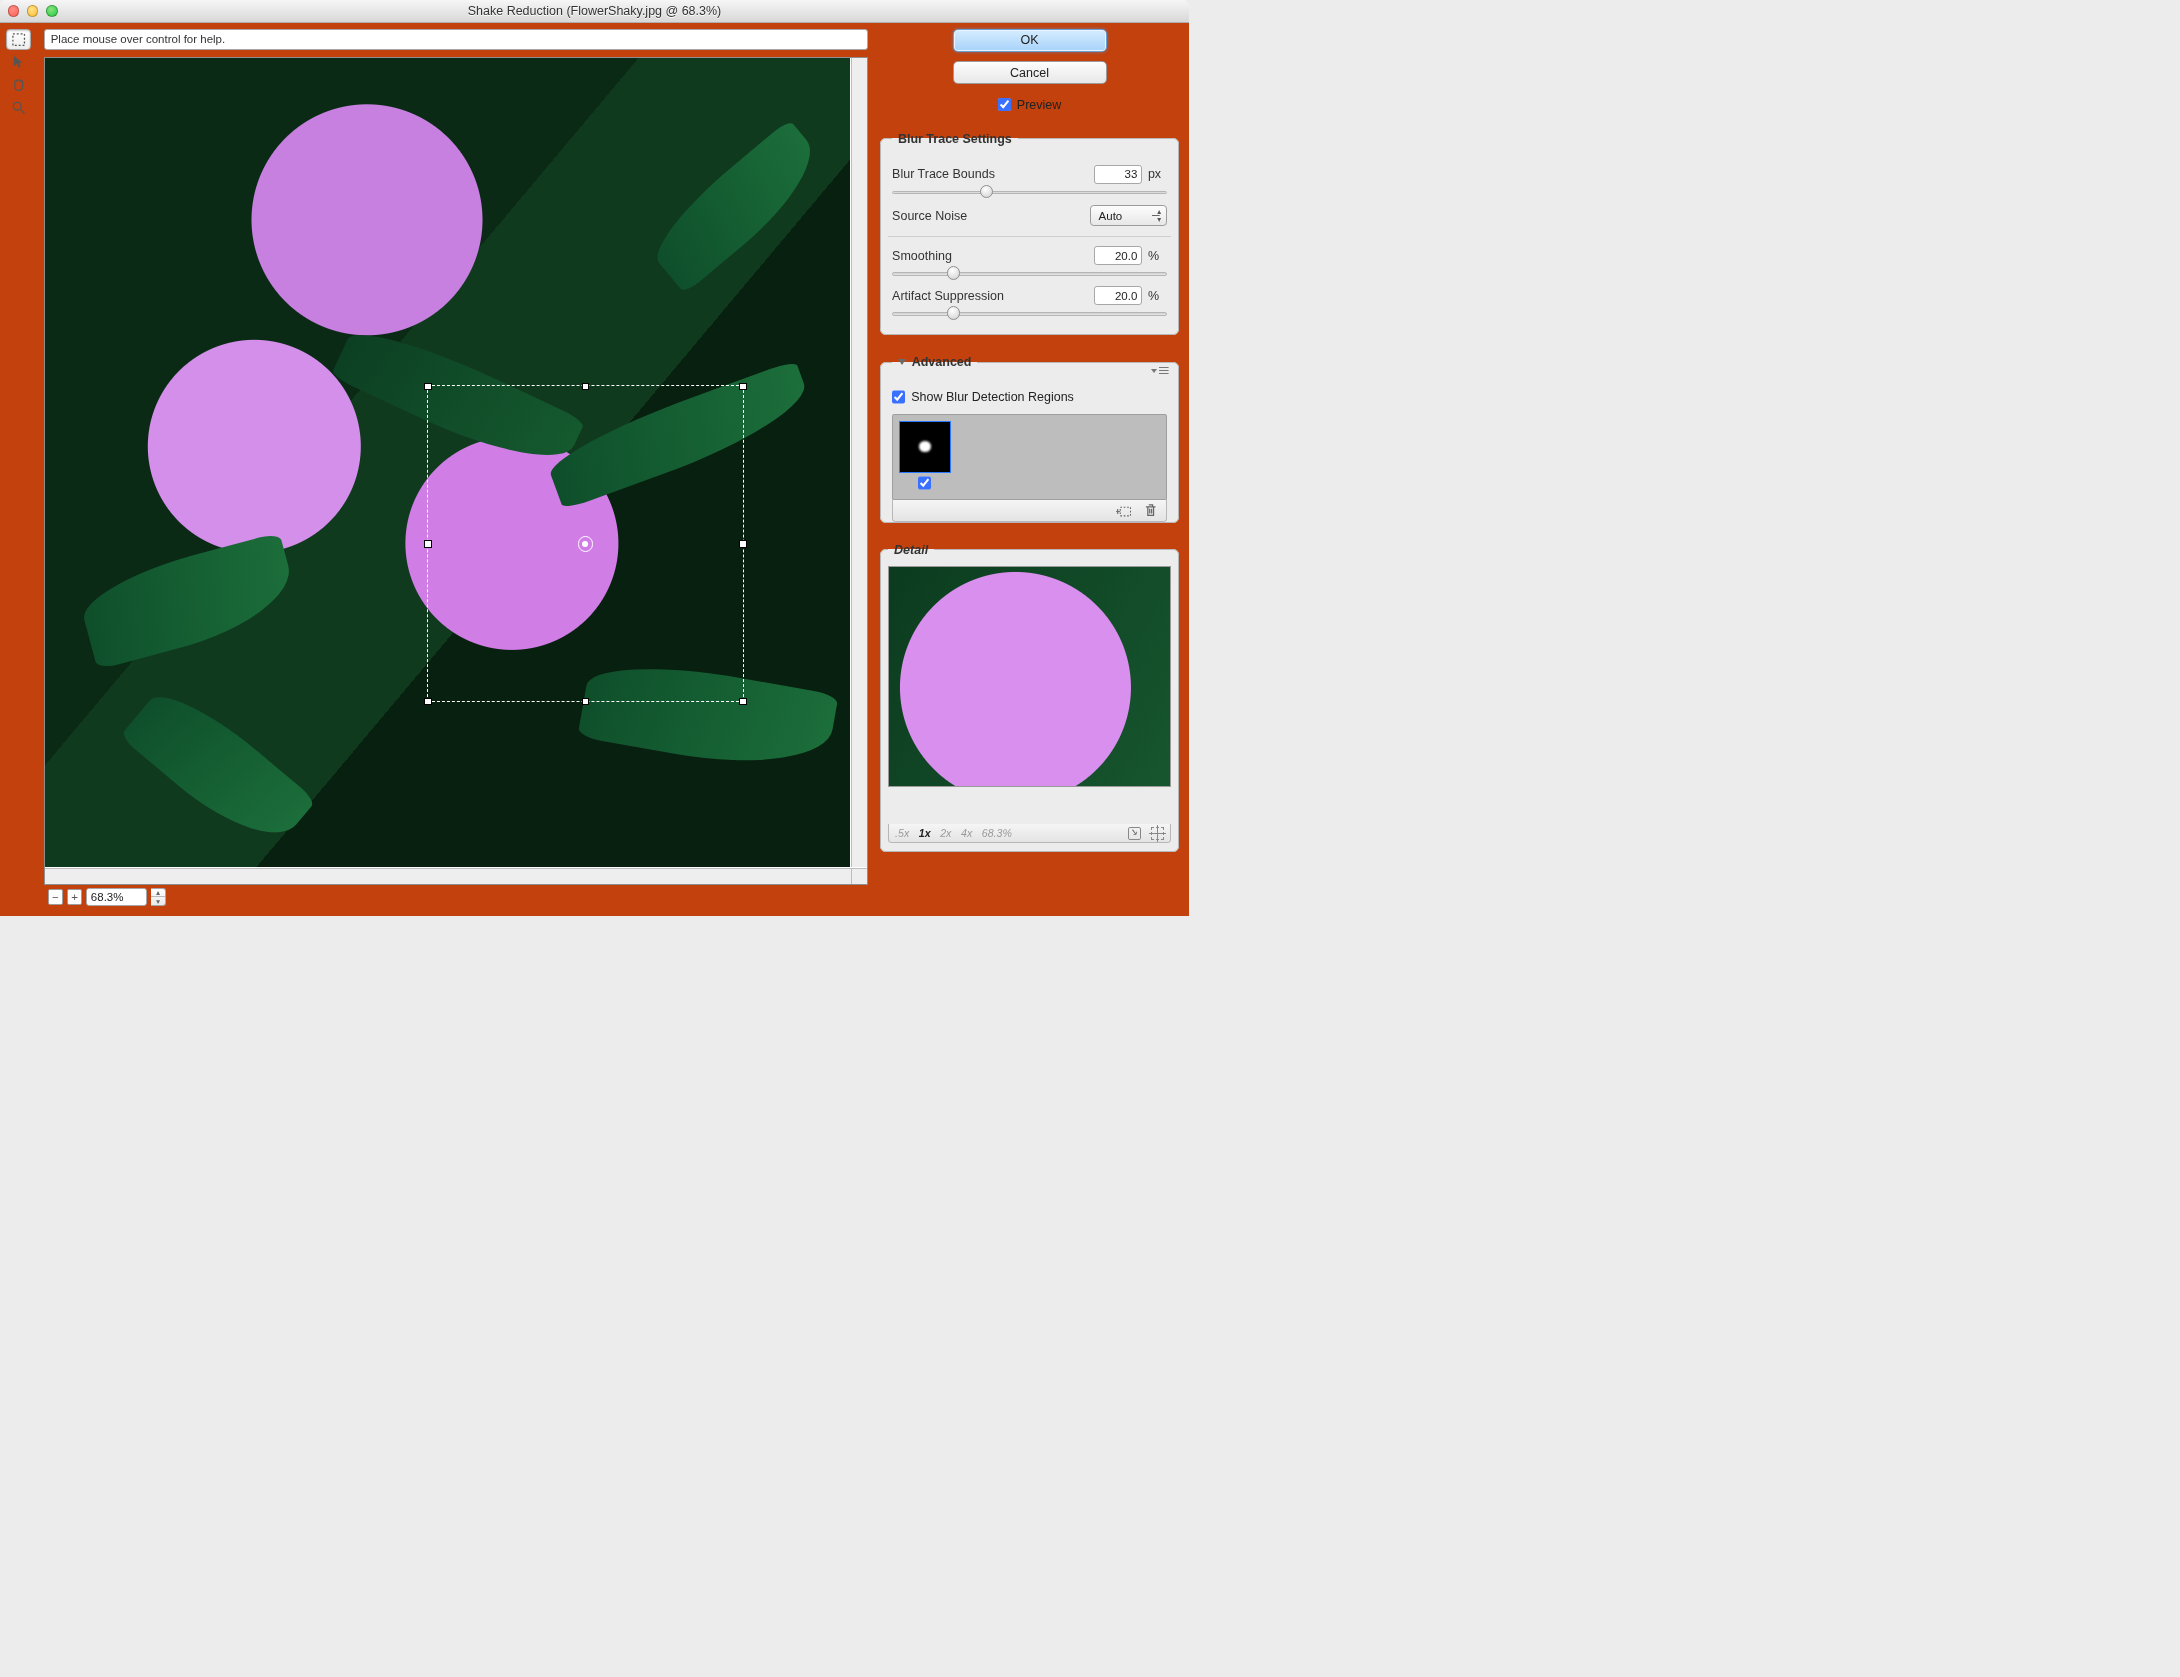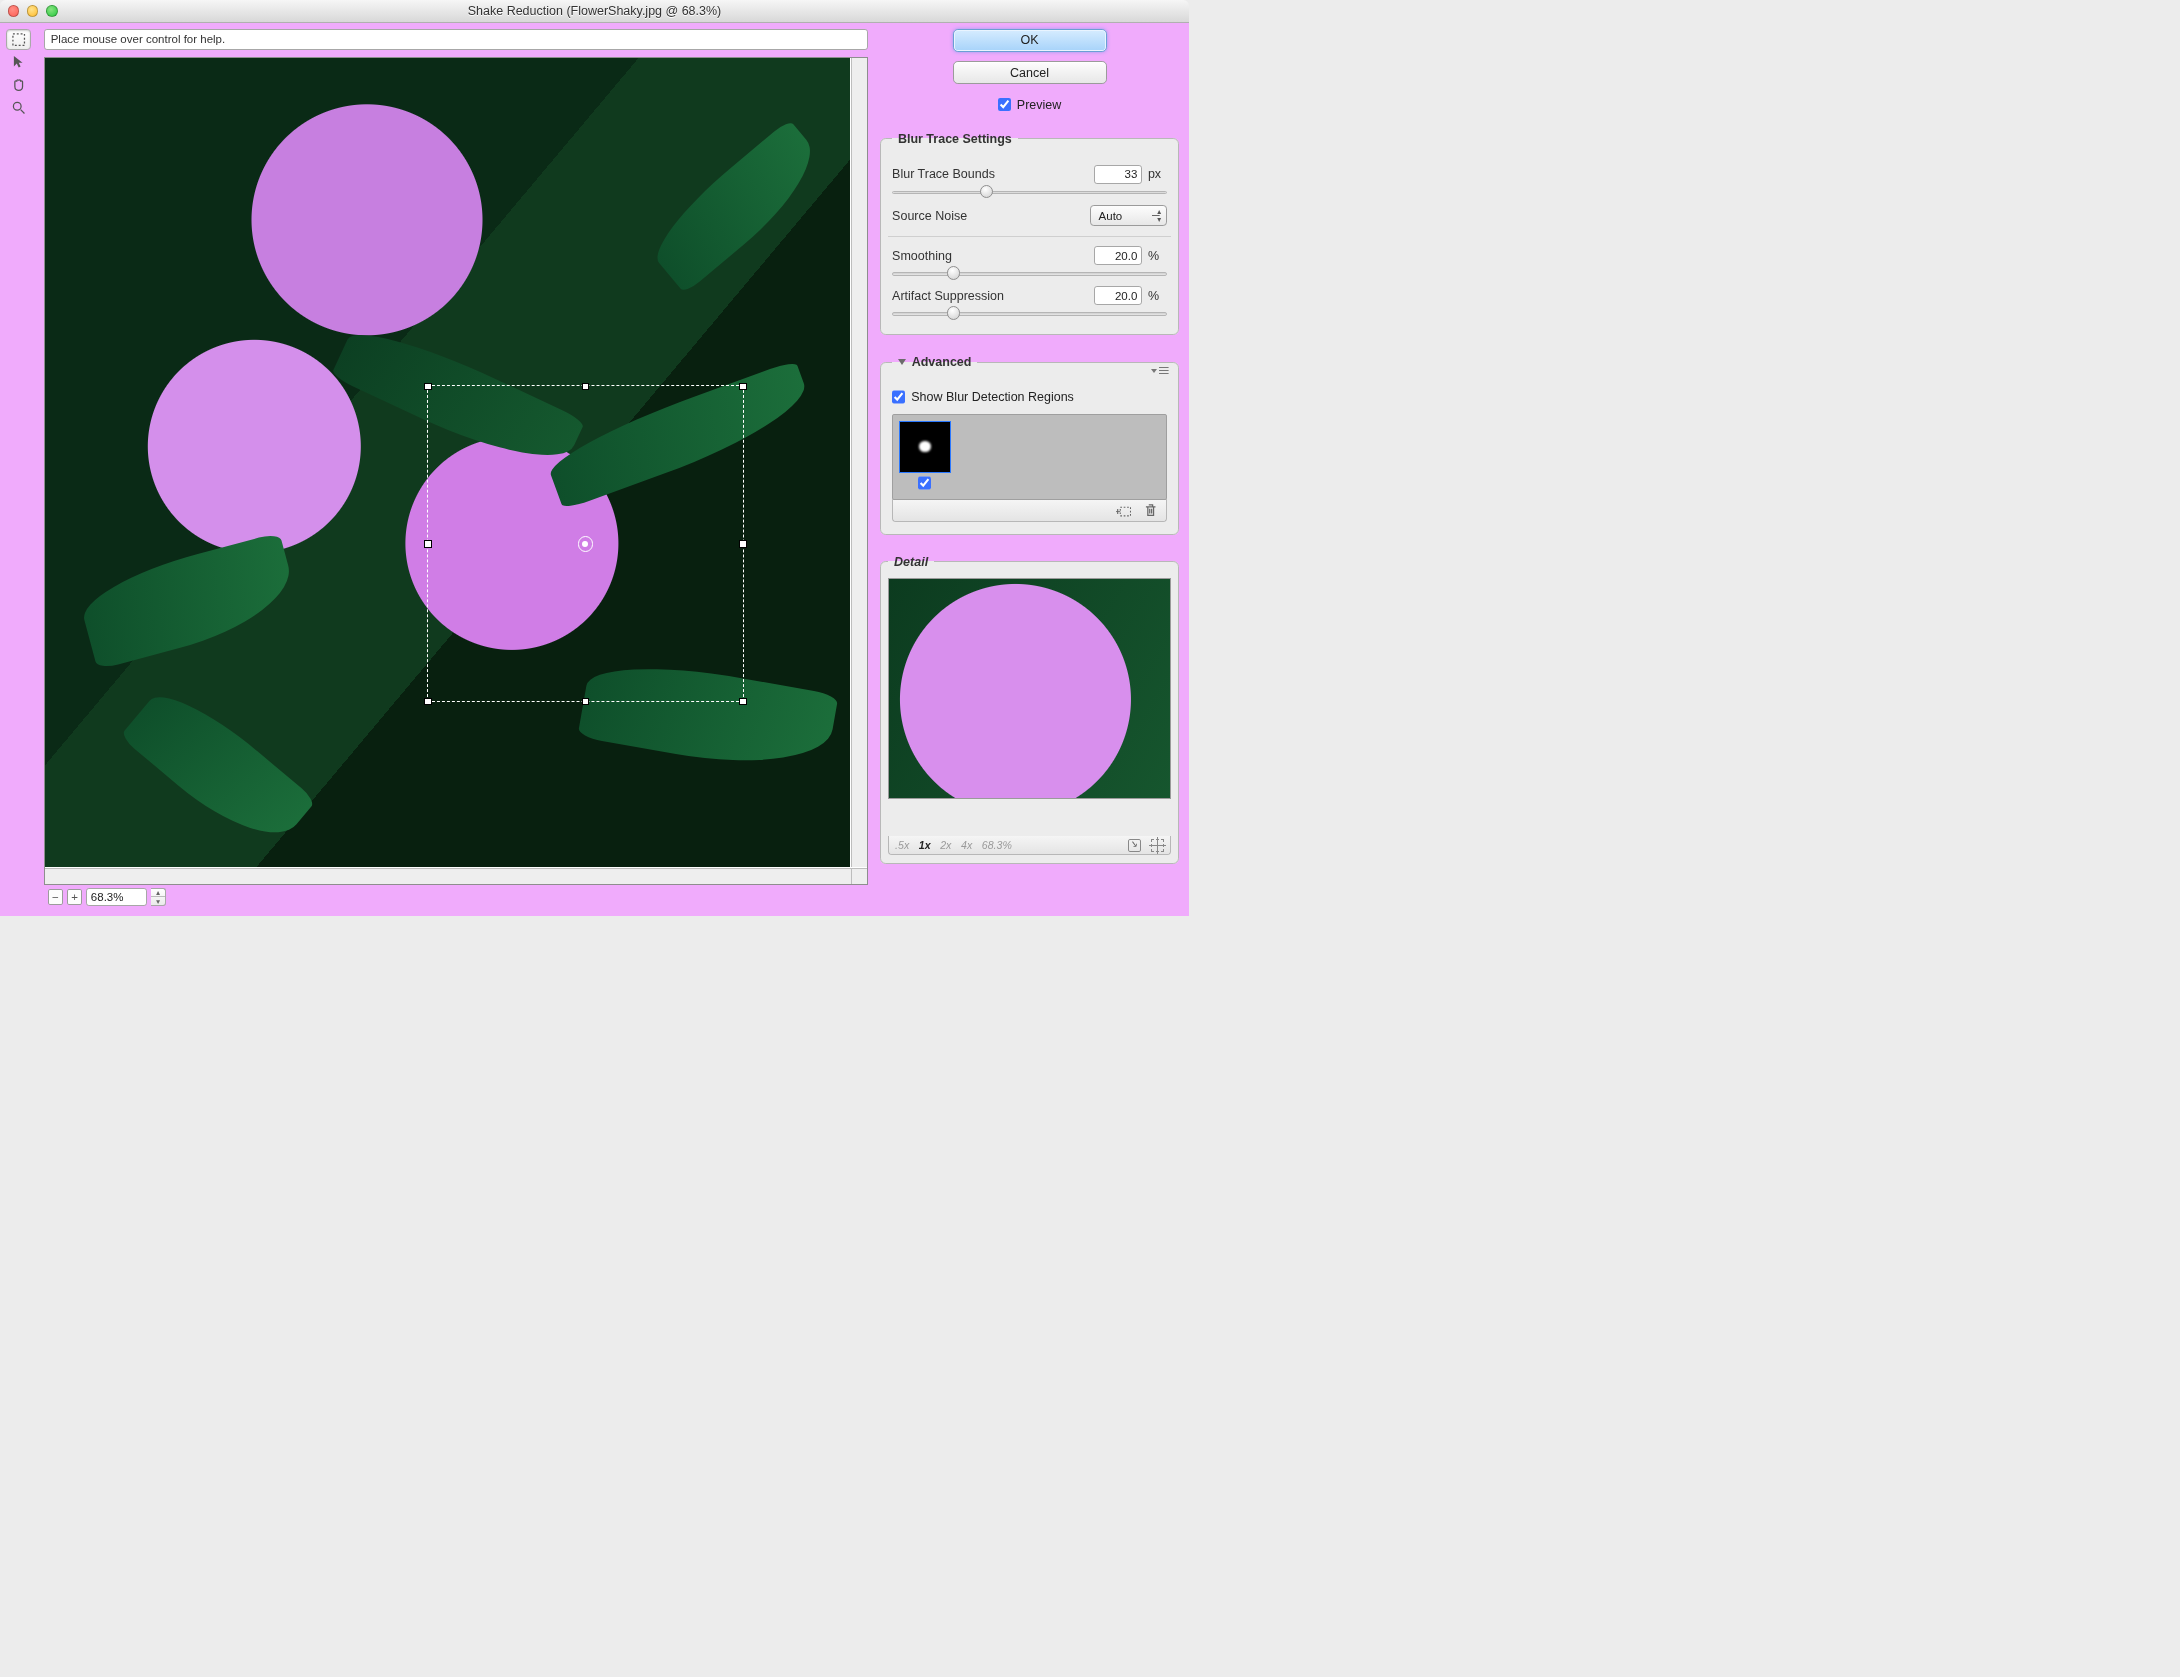--- a/index.html
+++ b/index.html
@@ -6,21 +6,21 @@
   body { background: #ececec; width: 1189px; height: 917px; overflow: hidden; font-size: 12.5px; color: #222; }
 
   
   .titlebar { height: 23px; background: linear-gradient(#f6f6f6,#d8d8d8); border-bottom:1px solid #b0b0b0; display:flex; align-items:center; position:relative; border-radius:5.8px 5.8px 0 0;}
   .traffic { display:flex; gap:7.7px; margin-left:7.7px;}
   .tl { width:11.5px; height:11.5px; border-radius:50%; border:1px solid rgba(0,0,0,.25); background:#ccc;}
   .tl.r{background:radial-gradient(circle at 40% 35%,#ff8e84,#ff5f56);} .tl.y{background:radial-gradient(circle at 40% 35%,#ffe28a,#ffbd2e);} .tl.g{background:radial-gradient(circle at 40% 35%,#87e37f,#27c93f);}
   .titlebar .title { position:absolute; left:0; right:0; text-align:center; font-size:12.5px; color:#333; text-shadow:0 1px 0 #fff; pointer-events:none;}
 
   
-  .app { width:1189px; height:893px; background:#f0abfc; display:grid; grid-template-columns: 42px 828px 319px; }
+  .app { width:1189px; height:893px; background:#c2410c; display:grid; grid-template-columns: 42px 828px 319px; }
 
   
   .tools { padding:5.8px 5.8px; display:flex; flex-direction:column; gap:1.9px;}
   .tool { width:25px; height:21px; border:1px solid transparent; border-radius:3.8px; display:flex; align-items:center; justify-content:center; color:#555;}
   .tool.active { background:linear-gradient(#fff,#eee); border-color:#a9a9a9; box-shadow:inset 0 1px 1.9px rgba(0,0,0,.2);}
   .tool svg{width:15.4px;height:15.4px;stroke:#555;fill:none;stroke-width:1.3;}
 
   
   .centercol { padding:5.8px 1.9px 5.8px 1.9px; display:flex; flex-direction:column;}
   .helpbar { height:21px; background:#fff; border:1px solid #a7a7a7; border-radius:2.9px; padding:0 5.8px; font-size:11.5px; color:#333; display:flex; align-items:center;}
@@ -257,21 +257,21 @@
           <span class="numbox">20.0</span>
           <span class="unit">%</span>
         </span>
       </div>
       <div class="slider">
         <div class="track"></div>
           <div class="thumb" id="th-art" style="left: 20%;"></div>
       </div>
     </fieldset>
 
-    <fieldset class="group" style="padding-bottom:12px;">
+    <fieldset class="group" style="padding-bottom:0;">
       <legend style="font-weight:normal;">
         <span class="adv-head">
           <span class="disclose"></span>
           <b>Advanced</b>
         </span>
       </legend>
       <div class="menu-icn" style="position:absolute;right:9.6px;top:-1.9px;">
         <span class="tri"></span>
           <span class="bars"></span>
       </div>

